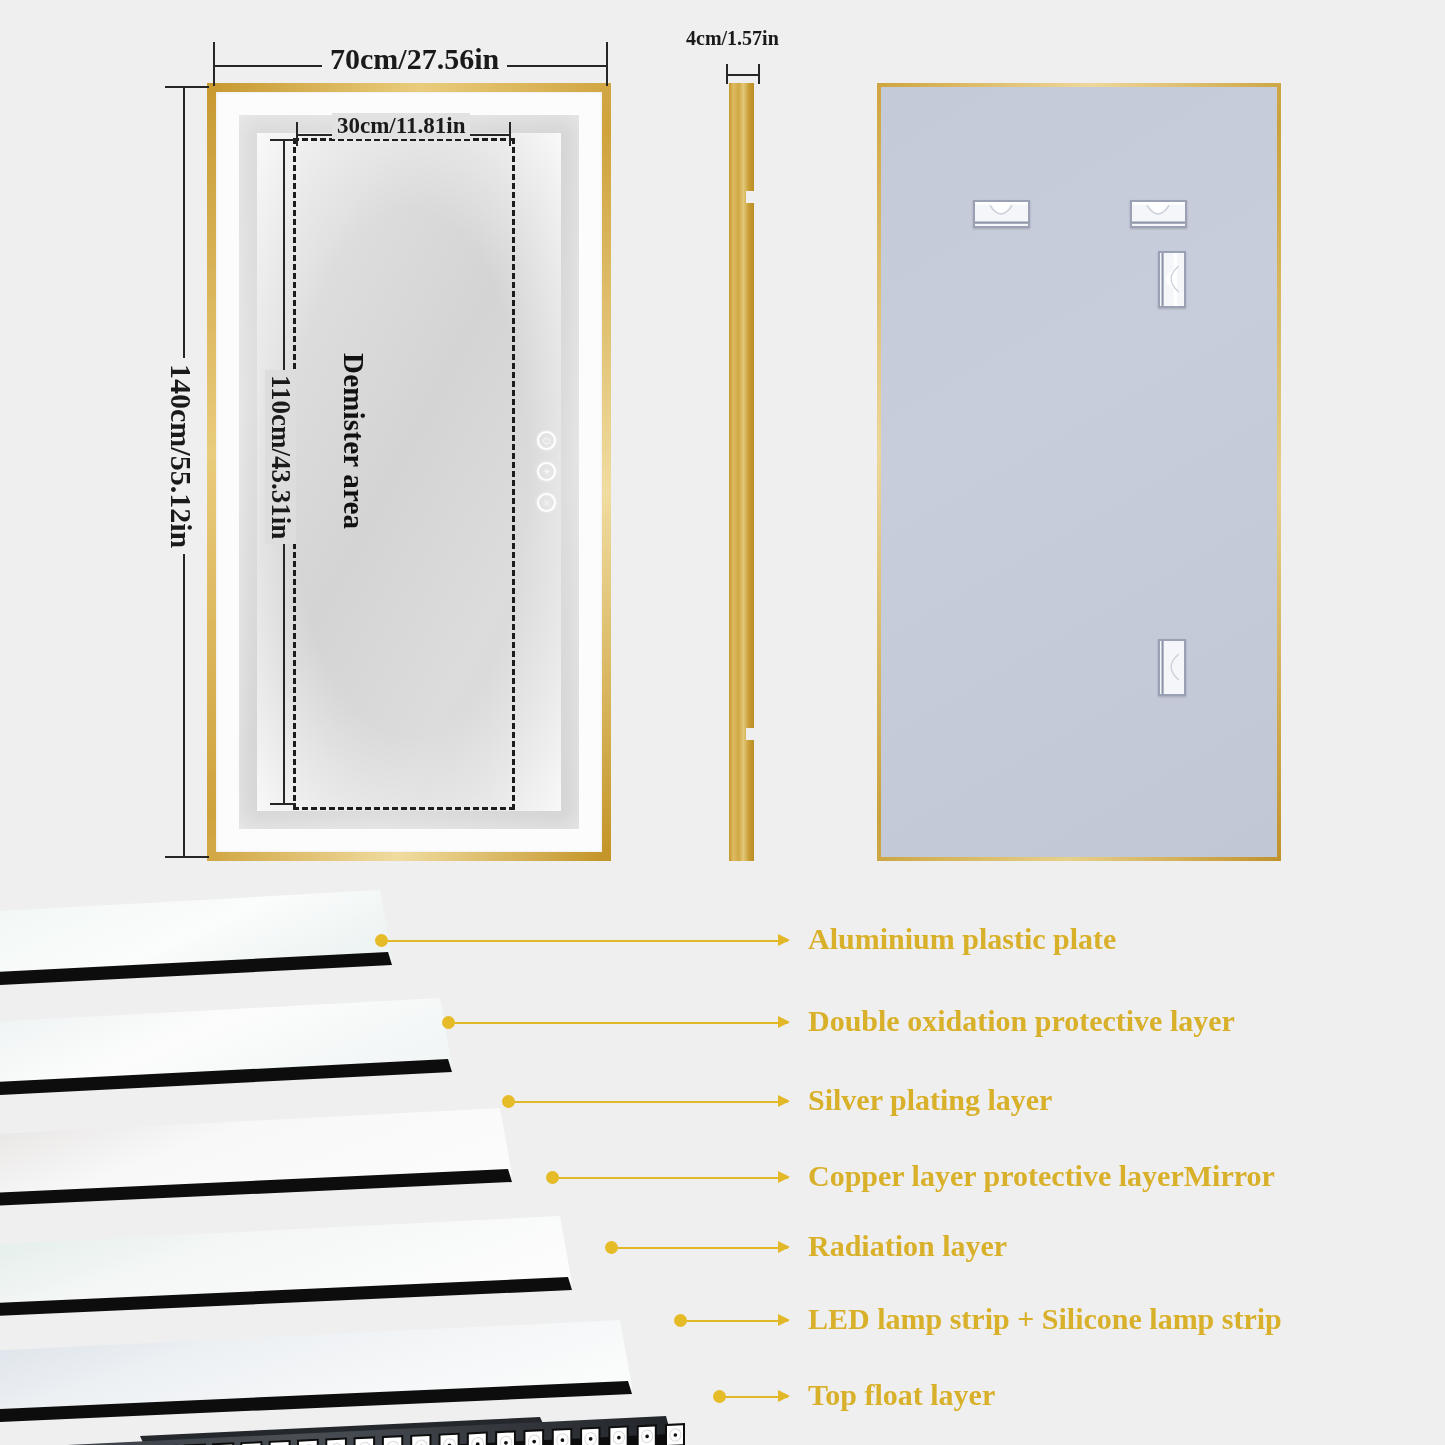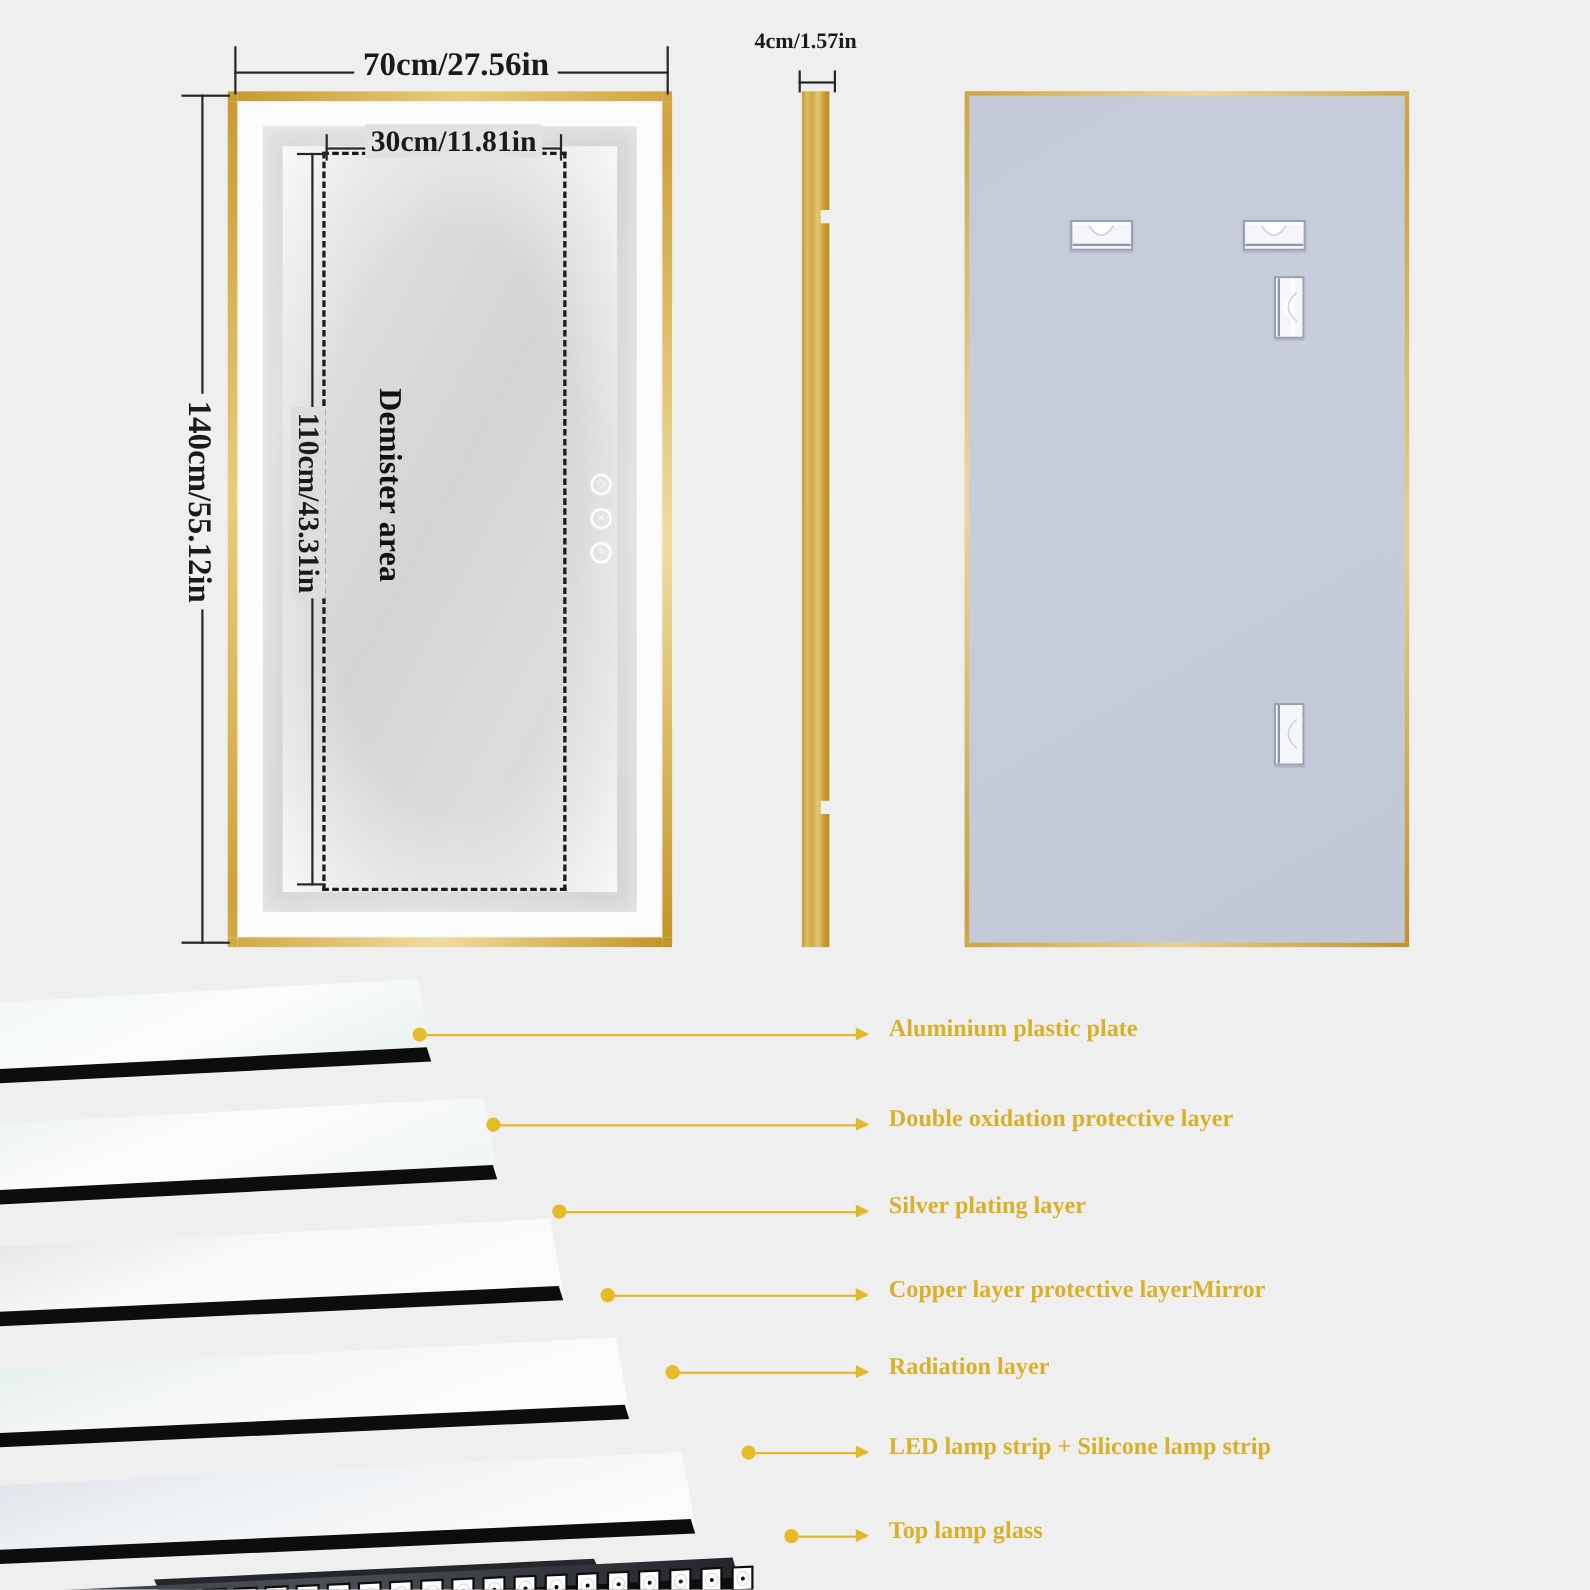--- a/index.html
+++ b/index.html
@@ -123,21 +123,21 @@
     position:absolute;right:-2px;top:-6px;
     width:0;height:0;
     border-top:6.5px solid transparent;
     border-bottom:6.5px solid transparent;
     border-left:12px solid #e2b828;
   }
   .layer-label{
     position:absolute;
     font-family:"Liberation Serif", serif;
     font-weight:700;
-    font-size:22px;
+    font-size:30px;
     color:#d9b02a;
     white-space:nowrap;
     line-height:1;
   }
 </style>
 </head>
 <body>
 
 <div id="stage">
 
@@ -175,21 +175,21 @@
     <div class="tick-h" style="left:165px;top:856px;width:44px;"></div>
     <div class="abs" style="left:168px;top:358px;width:32px;height:230px;">
       <div class="dimtext" style="transform:rotate(90deg);transform-origin:0 0;position:absolute;left:30px;top:0;font-size:30px;background:#efefef;padding:0 6px;">140cm/55.12in</div>
     </div>
   </div>
 
   <div class="abs">
     <div class="dline-h" style="left:296px;top:134px;width:214px;"></div>
     <div class="tick-v" style="left:296px;top:122px;height:24px;"></div>
     <div class="tick-v" style="left:509px;top:122px;height:24px;"></div>
-    <div class="dimtext abs" style="left:332px;top:113px;font-size:27px;background:#e2e2e2;padding:0 5px;">30cm/11.81in</div>
+    <div class="dimtext abs" style="left:332px;top:113px;font-size:23px;background:#e2e2e2;padding:0 5px;">30cm/11.81in</div>
   </div>
 
   <div class="abs">
     <div class="dline-v" style="left:283px;top:139px;height:666px;"></div>
     <div class="tick-h" style="left:270px;top:139px;width:26px;"></div>
     <div class="tick-h" style="left:270px;top:803px;width:26px;"></div>
     <div class="abs" style="left:268px;top:370px;width:30px;height:210px;">
       <div class="dimtext" style="transform:rotate(90deg);transform-origin:0 0;position:absolute;left:28px;top:0;font-size:27px;background:#dddddd;padding:0 5px;">110cm/43.31in</div>
     </div>
   </div>
@@ -521,15 +521,15 @@
       <div class="ldot"></div>
     <div class="larrow"></div>
   </div>
 
   <div class="layer-label" style="left:808px;top:924px;">Aluminium plastic plate</div>
   <div class="layer-label" style="left:808px;top:1006px;text-align:right;">Double oxidation protective layer</div>
   <div class="layer-label" style="left:808px;top:1085px;">Silver plating layer</div>
   <div class="layer-label" style="left:808px;top:1161px;">Copper layer protective layerMirror</div>
   <div class="layer-label" style="left:808px;top:1231px;">Radiation layer</div>
   <div class="layer-label" style="left:808px;top:1304px;">LED lamp strip + Silicone lamp strip</div>
-  <div class="layer-label" style="left:808px;top:1380px;">Top lamp glass</div>
+  <div class="layer-label" style="left:808px;top:1380px;">Top float layer</div>
 
 </div>
 
 </body></html>

